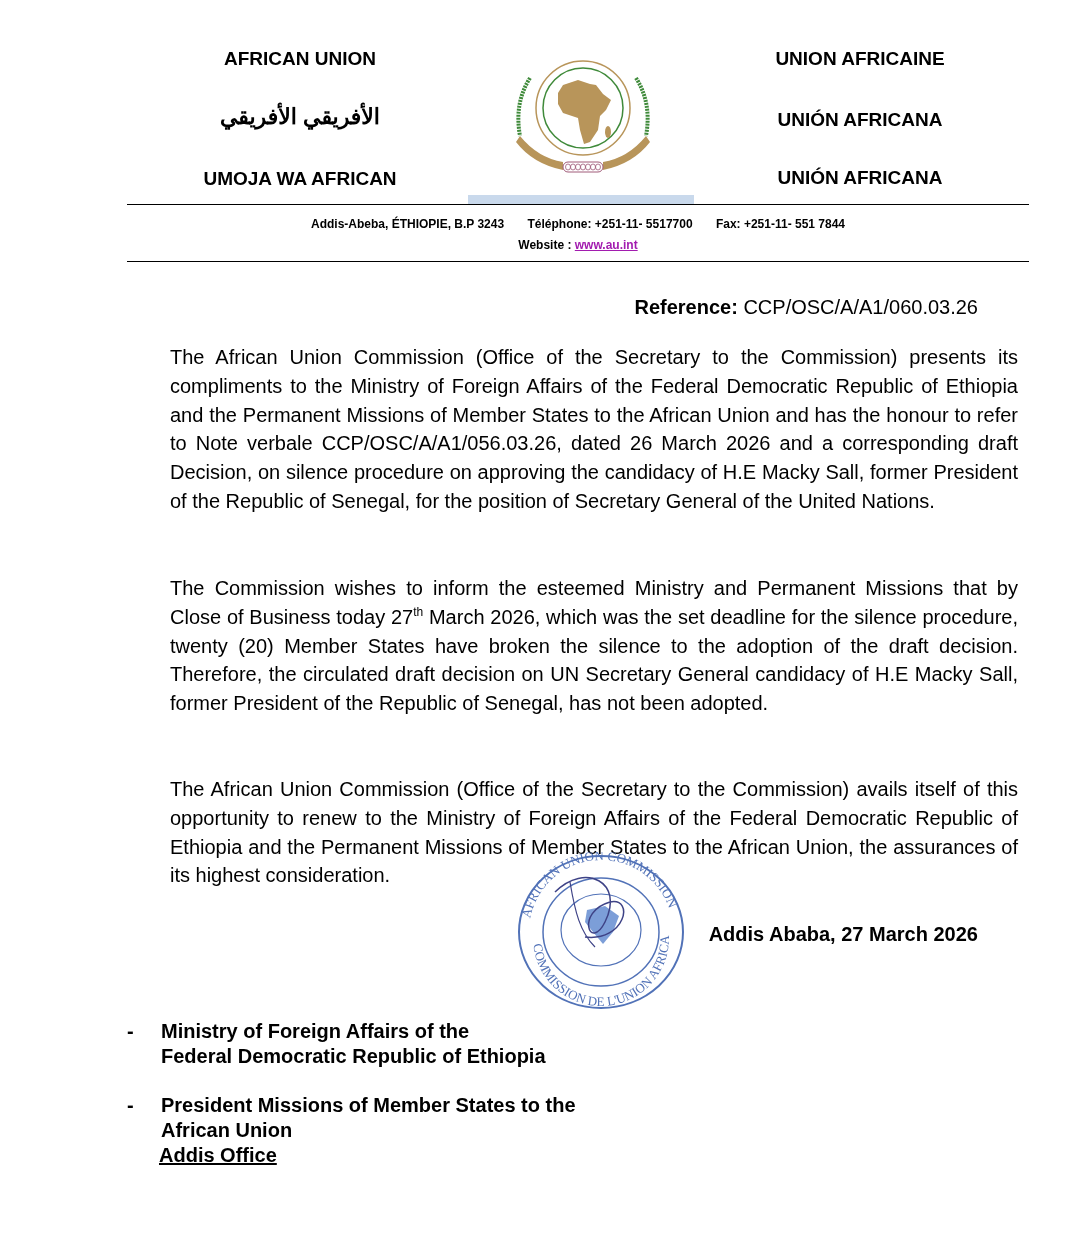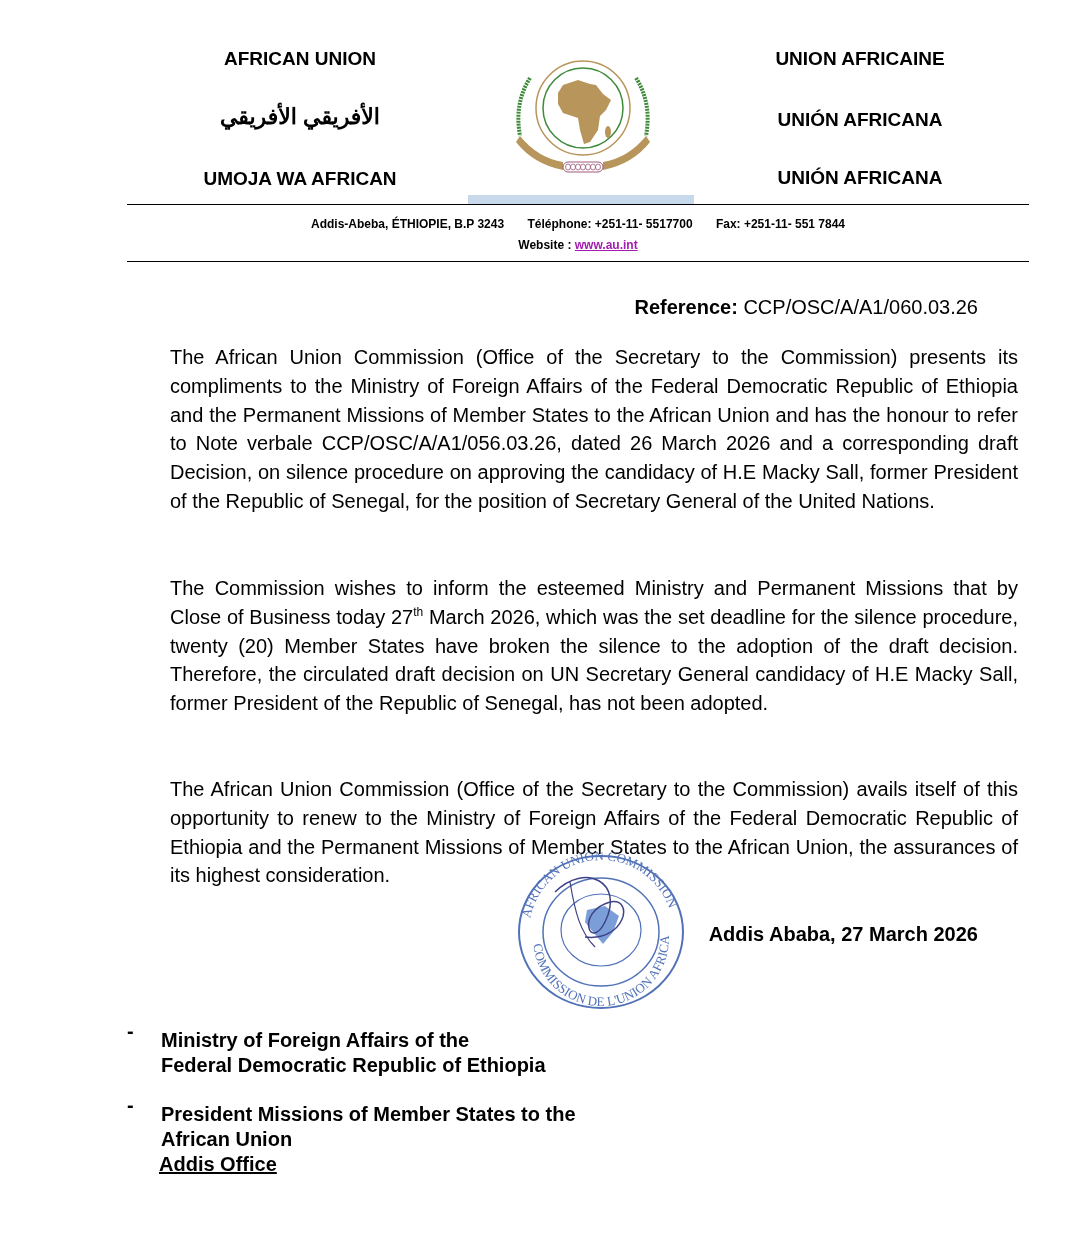--- a/index.html
+++ b/index.html
@@ -24,21 +24,21 @@
 
   .para { position: absolute; left: 129px; width: 848px; font-size: 20px; line-height: 28.8px; text-align: justify; margin-left: 41px; }
   .para sup { font-size: 12px; line-height: 0; }
 
   .place-date { position: absolute; right: 102px; top: 917px; font-weight: bold; font-size: 20px; margin-top: 6px; }
 
   .stamp { position: absolute; left: 515px; top: 852px; width: 172px; height: 160px; opacity: 0.9; }
 
   .recipient { position: absolute; left: 127px; font-weight: bold; font-size: 20px; line-height: 25px; }
   .recipient .dash { position: absolute; left: 0; top: 0; width: 20px; }
-  .recipient .lines { margin-left: 34px; margin-top: 9px; }
+  .recipient .lines { margin-left: 34px; }
   .recipient .city { text-decoration: underline; margin-left: -2px; }
 </style>
 </head>
 <body>
 
 <div class="hdr-left" style="top:48px">AFRICAN UNION</div>
 <div class="hdr-left arabic" style="top:104px">الأفريقي الأفريقي</div>
 <div class="hdr-left" style="top:168px">UMOJA WA AFRICAN</div>
 
 <div class="hdr-right" style="top:48px">UNION AFRICAINE</div>

